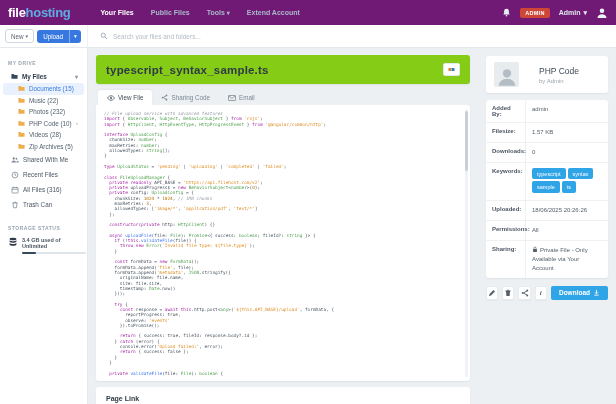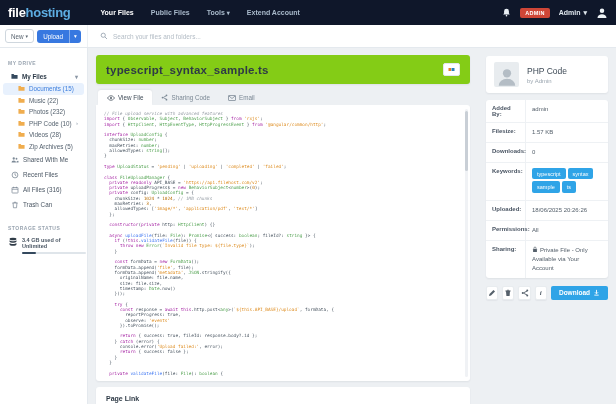--- a/index.html
+++ b/index.html
@@ -1,21 +1,21 @@
 <!DOCTYPE html>
 <html><head>
 <meta charset="utf-8">
 <style>
   * { margin:0; padding:0; box-sizing:border-box; }
   html,body { width:616px; height:404px; overflow:hidden; background:#edf0f3;
     font-family:"Liberation Sans", sans-serif; }
   .app { position:relative; width:616px; height:404px; }
 
   
-  .navbar { position:absolute; top:0; left:0; right:0; height:25px; background:#0f172a;
+  .navbar { position:absolute; top:0; left:0; right:0; height:25px; background:#701a75;
     display:flex; align-items:center; padding:0 8px; }
   .logo { font-size:13px; font-weight:bold; letter-spacing:-0.3px; }
   .logo .l1 { color:#ffffff; }
   .logo .l2 { color:#5dade2; }
   .nav-links { display:flex; gap:17px; margin-left:30px; }
   .nav-link { font-size:7px; font-weight:bold; color:#a9bacb; text-decoration:none; cursor:pointer; }
   .nav-link.active { color:#ffffff; }
   .nav-link .caret { font-size:6px; margin-left:2px; }
   .nav-right { margin-left:auto; display:flex; align-items:center; gap:9px; }
   .bell-btn { background:none; border:none; color:#e8eef4; cursor:pointer; display:flex; }
@@ -90,21 +90,21 @@
     border-radius:2px; }
   .sb-thumb { position:absolute; top:2px; width:3px; height:60px; background:#c9cfd6;
     border-radius:2px; cursor:grab; }
   .pagelink-card { background:#fff; border-radius:3px 3px 0 0; box-shadow:0 1px 2px rgba(30,40,50,.07);
     margin-top:6px; padding:8px 10px 10px; }
   .pl-title { font-size:7px; font-weight:bold; color:#2e3a46; }
 
   
   .rightpanel { position:absolute; top:48px; left:478px; right:0; bottom:0; padding:8px 8px 0; overflow:hidden; }
   .file-card { background:#fff; border-radius:3px; box-shadow:0 1px 2px rgba(30,40,50,.07);
-    padding:6px 8px; display:flex; align-items:center; gap:8px; }
+    padding:6px 8px; display:flex; align-items:center; gap:20px; }
   .avatar { width:25px; height:25px; background:#e8ecef; border-radius:2px; display:flex;
     align-items:flex-end; justify-content:center; color:#b4bdc5; overflow:hidden; }
   .fc-title { font-size:8.5px; color:#3e4a56; }
   .fc-byline { font-size:6px; color:#9aa5af; margin-top:2px; }
   .detail-card { background:#fff; border-radius:3px; box-shadow:0 1px 2px rgba(30,40,50,.07);
     margin-top:7px; overflow:hidden; }
   .d-row { display:flex; border-bottom:1px solid #eef1f4; }
   .d-row:last-child { border-bottom:none; }
   .d-label { width:40px; flex:none; padding:5px 6px; font-size:6px; font-weight:bold; color:#4a5563;
     border-right:1px solid #eef1f4; }

